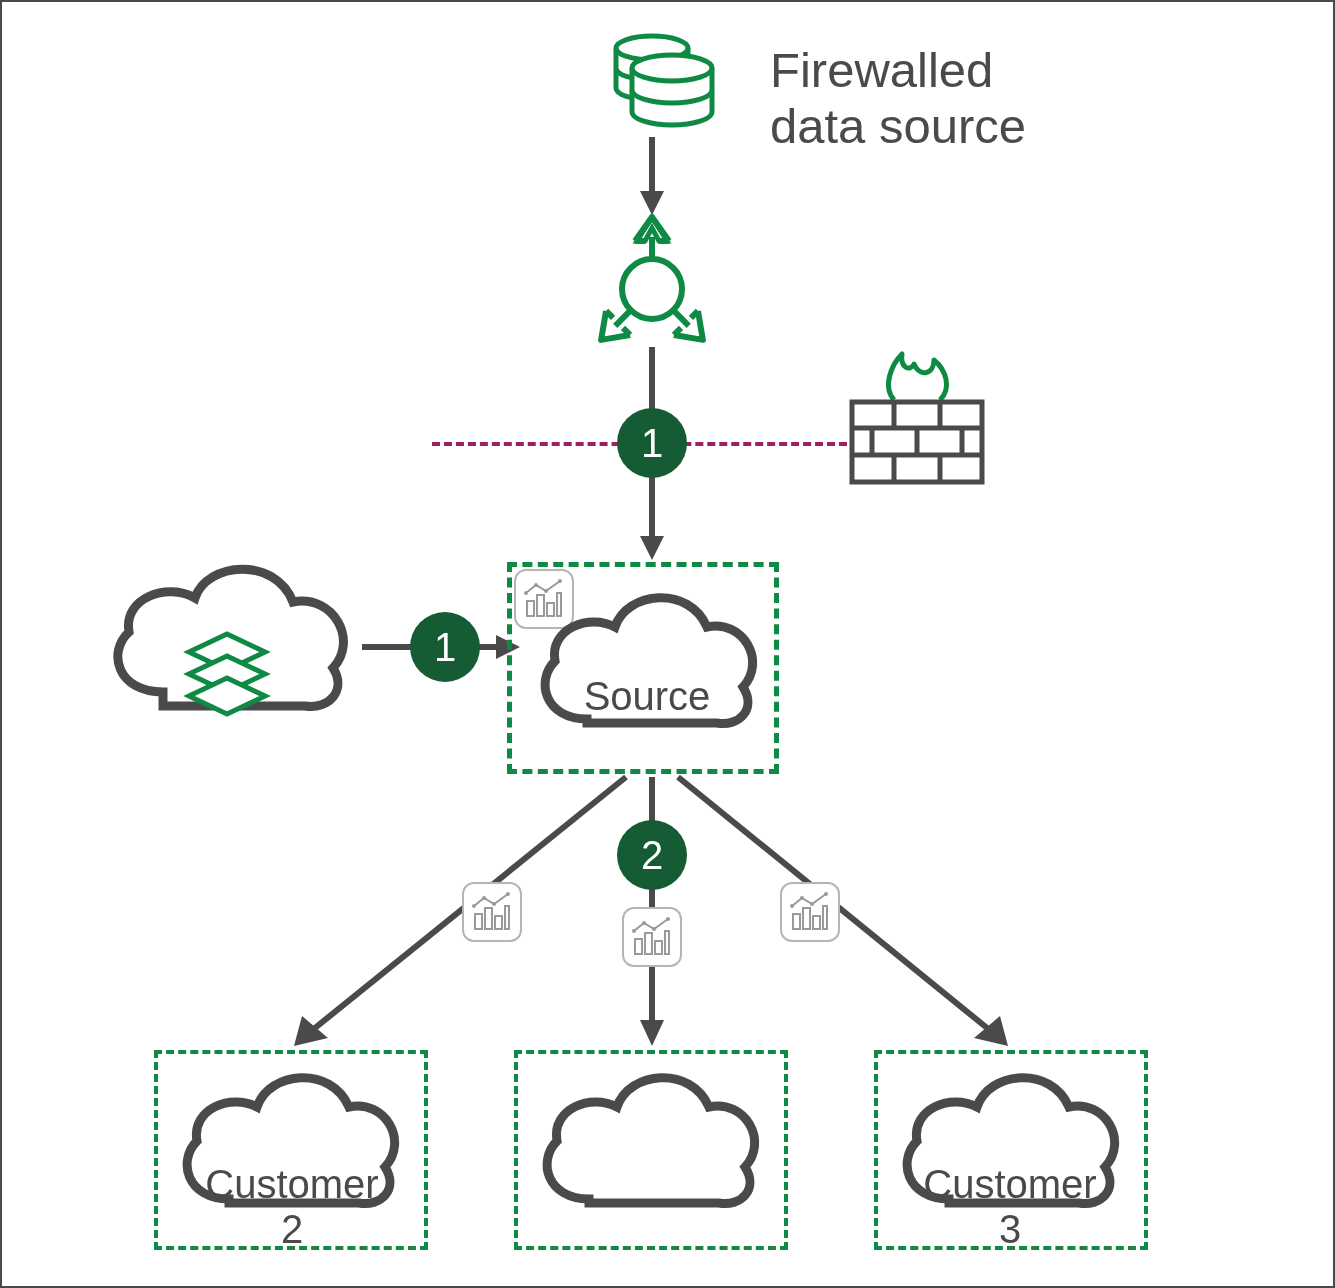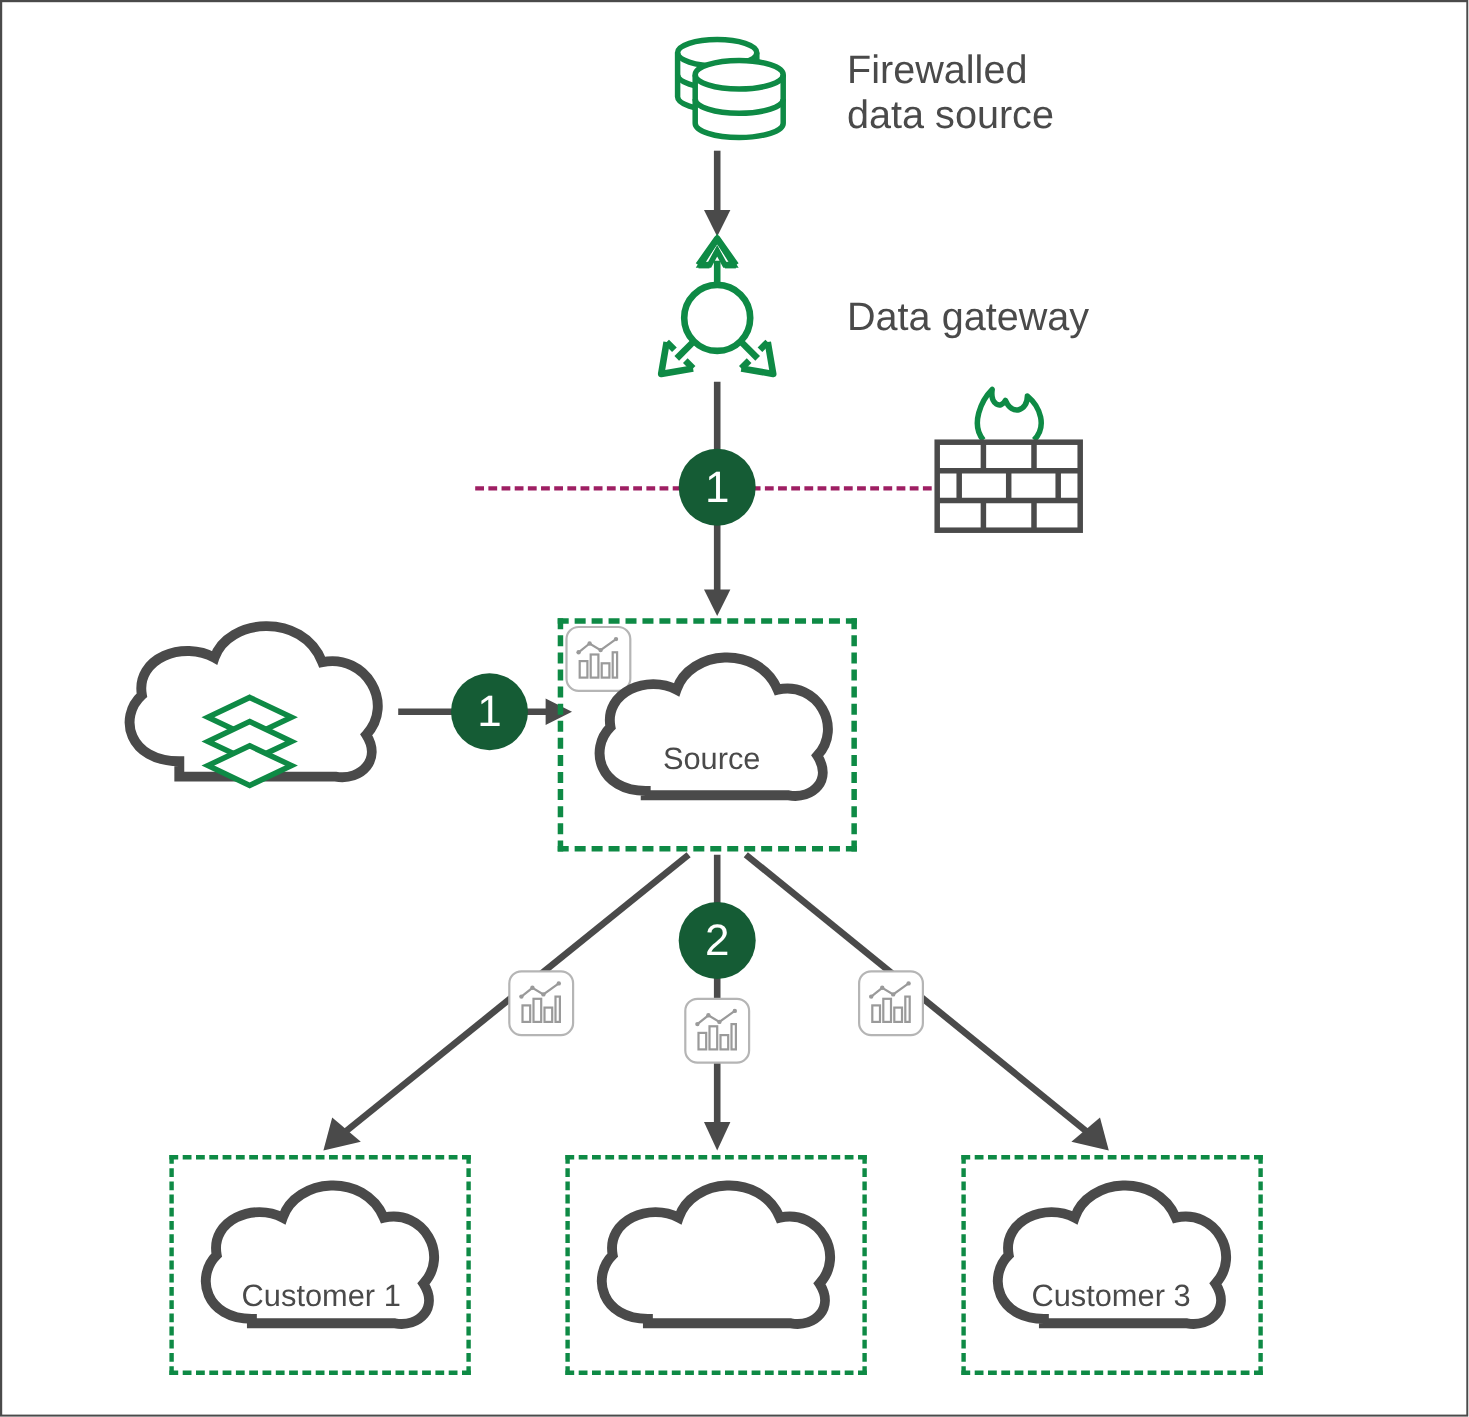--- a/index.html
+++ b/index.html
@@ -1,36 +1,35 @@
 <!DOCTYPE html>
 <html><head>
 <meta charset="utf-8">
 <style>
   html,body{margin:0;padding:0;background:#fff;font-family:-apple-system,BlinkMacSystemFont,"Segoe UI",Helvetica,Arial,sans-serif;}
   .canvas{position:relative;width:1335px;height:1288px;box-sizing:border-box;border:2px solid #4a4a4a;font-family:inherit;}
-  .label{position:absolute;color:#4a4a4a;font-size:36px;line-height:1.15;white-space:pre;}
-  .node-label{position:absolute;color:#4a4a4a;font-size:28px;text-align:center;}
+  .label{position:absolute;color:#4a4a4a;font-size:49px;line-height:1.15;white-space:pre;}
+  .node-label{position:absolute;color:#4a4a4a;font-size:40px;text-align:center;}
   svg{position:absolute;overflow:visible;}
   .stroke-dark{stroke:#4a4a4a;fill:none;}
   .stroke-green{stroke:#0e8a45;fill:none;}
   .fill-dark{fill:#4a4a4a;}
   .dashed-box-outer{position:absolute;border:5px dashed #0e8a45;box-sizing:border-box;}
   .dashed-box-inner{position:absolute;border:4px dashed #0e8a45;box-sizing:border-box;}
   .badge{position:absolute;width:70px;height:70px;border-radius:50%;background:#155c35;color:#fff;font-size:40px;display:flex;align-items:center;justify-content:center;font-weight:400;}
   .firewall-line{position:absolute;height:0;border-top:4px dashed #9e1f63;}
   .analytics-box{position:absolute;width:56px;height:56px;border:2px solid #b5b5b5;border-radius:12px;background:#fff;display:flex;align-items:center;justify-content:center;}
 </style>
 </head>
 <body>
 
 <div class="canvas">
 
   <div class="label" style="left:768px;top:40px;">Firewalled
 data source</div>
-  <div class="label" style="left:768px;top:265px;">Data gateway</div>
 
   <svg style="left:600px;top:30px;" width="130" height="110">
 
     <ellipse cx="50" cy="16" rx="36" ry="12" class="stroke-green" stroke-width="5"></ellipse>
     <path d="M14 16 v40 a36 12 0 0 0 72 0 v-40" class="stroke-green" stroke-width="5"></path>
     <path d="M14 36 a36 12 0 0 0 72 0" class="stroke-green" stroke-width="5"></path>
 
     <g transform="translate(30,24)">
       <path d="M0 12 v44 a40 13 0 0 0 80 0 v-44" fill="#fff"></path>
       <ellipse cx="40" cy="12" rx="40" ry="13" fill="#fff"></ellipse>
@@ -212,21 +211,21 @@
         <circle cx="12" cy="6" r="2" fill="#9a9a9a"></circle>
       <circle cx="22" cy="12" r="2" fill="#9a9a9a"></circle>
         <circle cx="36" cy="2" r="2" fill="#9a9a9a"></circle>
     </svg>
   </div>
 
   <div class="dashed-box-inner" style="left:152px;top:1048px;width:274px;height:200px;"></div>
   <svg style="left:167px;top:1055px;" width="240" height="170">
     <path d="M60 148 C18 148 8 110 28 90 C22 58 62 42 88 56 C100 20 162 14 180 56 C216 48 240 90 216 116 C230 138 212 156 190 152 L60 152 Z" class="stroke-dark" stroke-width="9" fill="none" transform="translate(0,-6)"></path>
   </svg>
-  <div class="node-label" style="left:190px;top:1160px;width:200px;">Customer 1</div>
+  <div class="node-label" style="left:190px;top:1160px;width:200px;">Customer 2</div>
 
   <div class="dashed-box-inner" style="left:512px;top:1048px;width:274px;height:200px;"></div>
   <svg style="left:527px;top:1055px;" width="240" height="170">
     <path d="M60 148 C18 148 8 110 28 90 C22 58 62 42 88 56 C100 20 162 14 180 56 C216 48 240 90 216 116 C230 138 212 156 190 152 L60 152 Z" class="stroke-dark" stroke-width="9" fill="none" transform="translate(0,-6)"></path>
   </svg>
 
   <div class="dashed-box-inner" style="left:872px;top:1048px;width:274px;height:200px;"></div>
   <svg style="left:887px;top:1055px;" width="240" height="170">
     <path d="M60 148 C18 148 8 110 28 90 C22 58 62 42 88 56 C100 20 162 14 180 56 C216 48 240 90 216 116 C230 138 212 156 190 152 L60 152 Z" class="stroke-dark" stroke-width="9" fill="none" transform="translate(0,-6)"></path>
   </svg>

